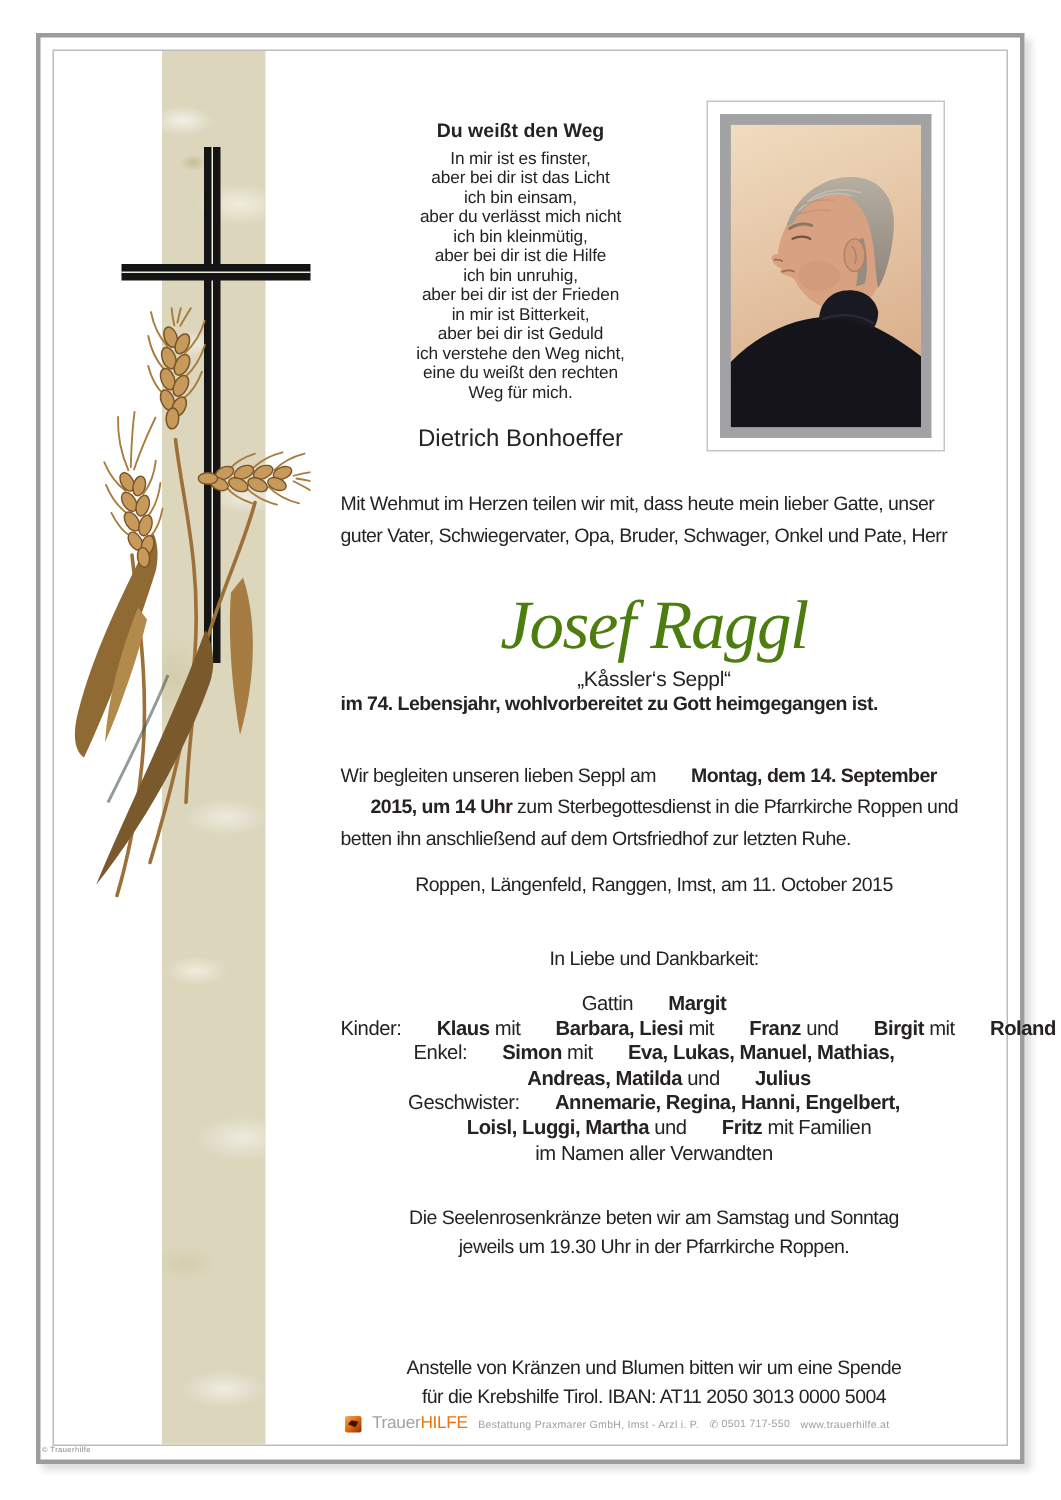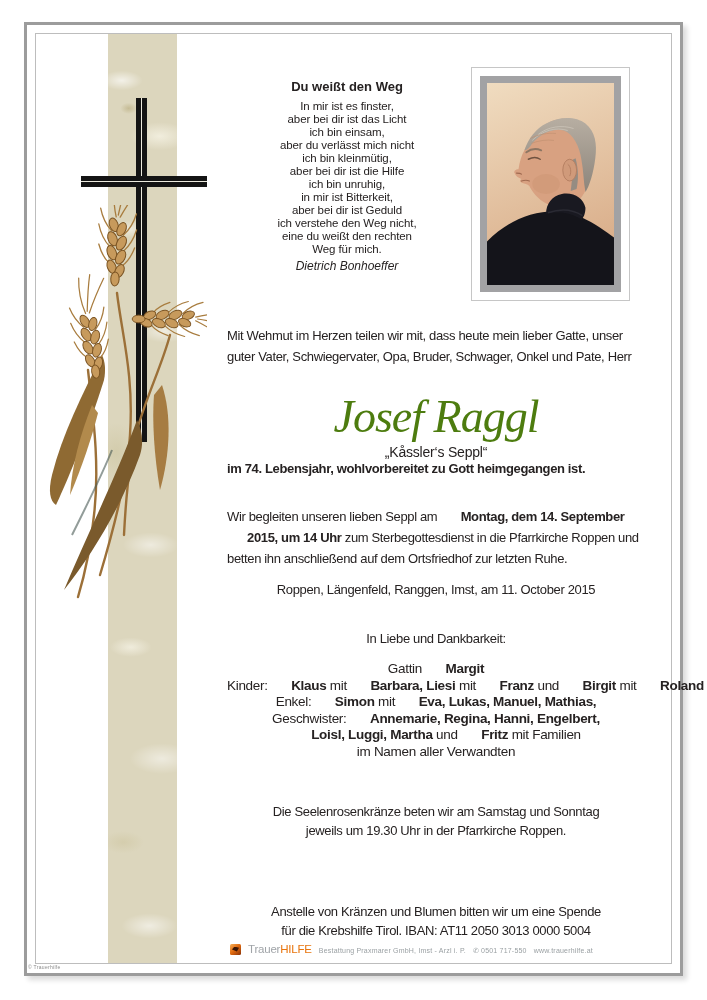--- a/index.html
+++ b/index.html
@@ -41,21 +41,21 @@
   .cross-h::after{content:"";position:absolute;top:5px;left:0;height:1px;width:100%;background:#eceade;}
   .wheat{position:absolute;left:42px;top:205px;width:165px;height:400px;}
   .wheat .grain{fill:#c79a5c;stroke:#7b5423;stroke-width:1;}
   .wheat .awn{fill:none;stroke:#a87c3e;stroke-width:1.3;stroke-linecap:round;}
   .wheat .stem{fill:none;stroke:#9c7038;stroke-width:2.4;stroke-linecap:round;}
 
   
   .poem{position:absolute;left:230px;top:79px;width:234px;text-align:center;}
   .poem-title{font-weight:bold;font-size:13px;margin-bottom:6px;}
   .poem-lines{font-size:11.5px;line-height:13px;letter-spacing:-.1px;}
-  .poem-author{font-style:italic;font-size:12px;margin-top:3px;}
+  .poem-author{font-size:16px;margin-top:15px;}
 
   
   .photo-mat{position:absolute;left:471px;top:67px;width:159px;height:234px;background:#fff;
     border:1px solid #c6c6c6;box-sizing:border-box;}
   .photo-frame{position:absolute;left:8px;top:8px;right:8px;bottom:8px;background:#a2a2a4;}
   .photo-img{position:absolute;left:7px;top:7px;right:7px;bottom:7px;overflow:hidden;}
   .photo-img svg{display:block;width:100%;height:100%;}
 
   
   .col{position:absolute;left:227px;width:418px;}
@@ -139,20 +139,21 @@
   <div class="poem">
     <div class="poem-title">Du weißt den Weg</div>
     <div class="poem-lines">
         <div>In mir ist es finster,</div>
         <div>aber bei dir ist das Licht</div>
         <div>ich bin einsam,</div>
         <div>aber du verlässt mich nicht</div>
         <div>ich bin kleinmütig,</div>
         <div>aber bei dir ist die Hilfe</div>
         <div>ich bin unruhig,</div>
+        <div>aber bei dir ist der Frieden</div>
         <div>in mir ist Bitterkeit,</div>
         <div>aber bei dir ist Geduld</div>
         <div>ich verstehe den Weg nicht,</div>
         <div>eine du weißt den rechten</div>
         <div>Weg für mich.</div>
       </div>
     <div class="poem-author">Dietrich Bonhoeffer</div>
   </div>
 
   <div class="photo-mat">
@@ -205,20 +206,21 @@
     <div><span>betten ihn anschließend auf dem Ortsfriedhof zur letzten Ruhe.</span></div>
   </div>
 
   <div class="col bodytext center dateline">Roppen, Längenfeld, Ranggen, Imst, am 11. October 2015</div>
   <div class="col bodytext center closing">In Liebe und Dankbarkeit:</div>
 
   <div class="col family">
     <div><span>Gattin </span><span class="b">Margit</span></div>
     <div><span>Kinder: </span><span class="b">Klaus</span><span> mit </span><span class="b">Barbara, Liesi</span><span> mit </span><span class="b">Franz</span><span> und </span><span class="b">Birgit</span><span> mit </span><span class="b">Roland</span></div>
     <div><span>Enkel: </span><span class="b">Simon</span><span> mit </span><span class="b">Eva, Lukas, Manuel, Mathias,</span></div>
+    <div><span class="b">Andreas, Matilda</span><span> und </span><span class="b">Julius</span></div>
     <div><span>Geschwister: </span><span class="b">Annemarie, Regina, Hanni, Engelbert,</span></div>
     <div><span class="b">Loisl, Luggi, Martha</span><span> und </span><span class="b">Fritz</span><span> mit Familien</span></div>
     <div><span>im Namen aller Verwandten</span></div>
   </div>
 
   <div class="col bodytext center rosary">
     <div>Die Seelenrosenkränze beten wir am Samstag und Sonntag</div>
     <div>jeweils um 19.30 Uhr in der Pfarrkirche Roppen.</div>
   </div>
 

